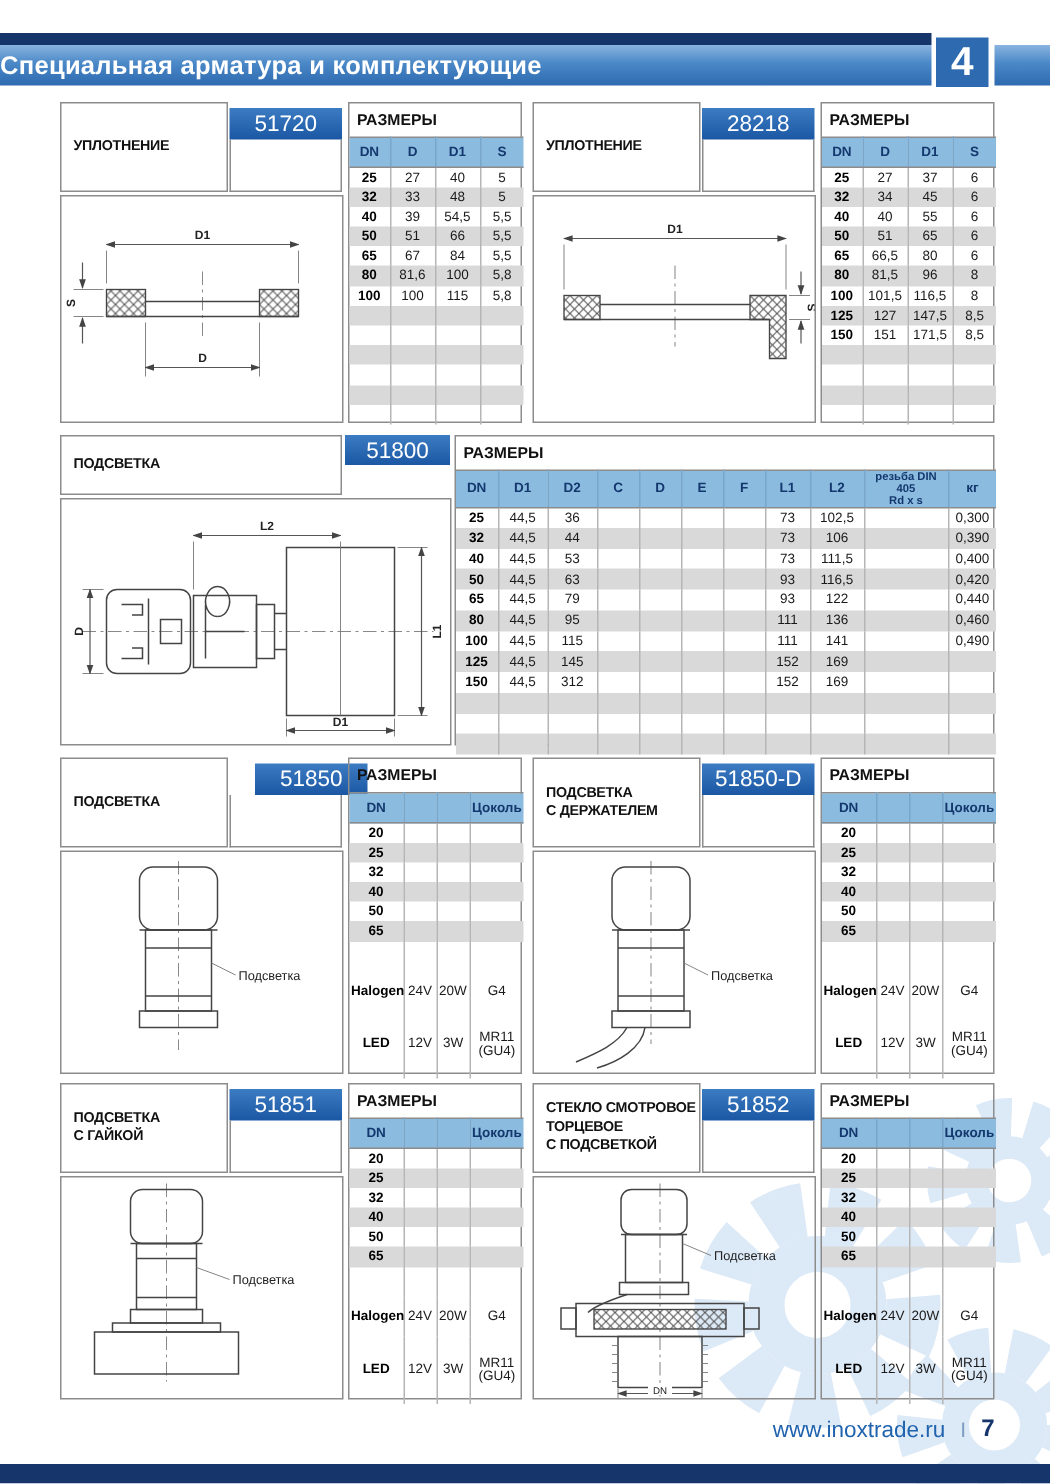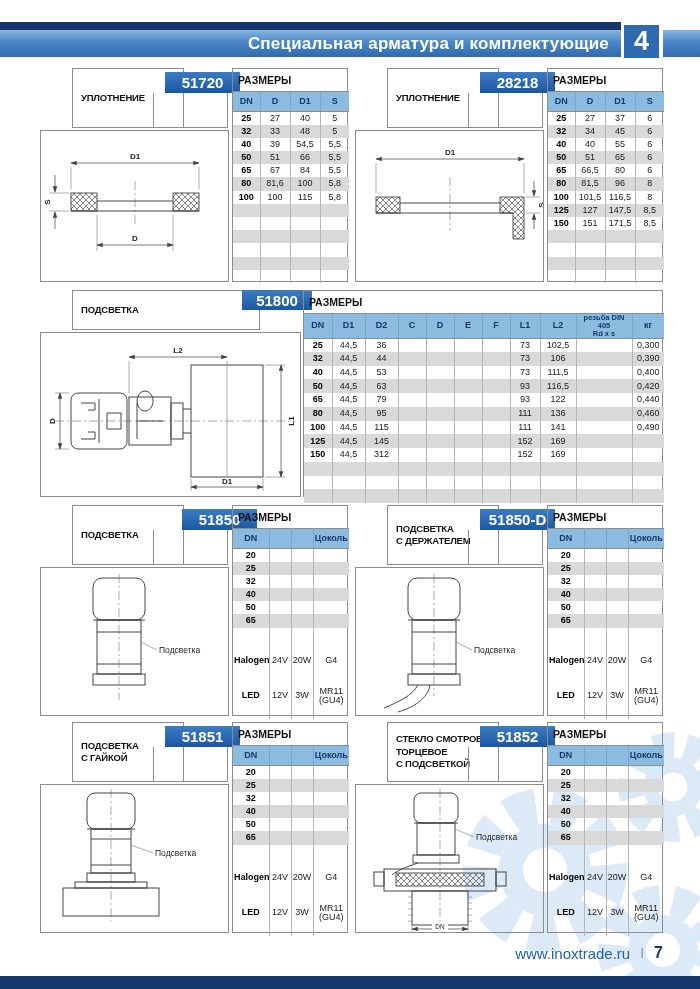--- a/index.html
+++ b/index.html
@@ -8,21 +8,21 @@
     position: relative;
     background: #ffffff;
     font-family: "Liberation Sans", sans-serif;
     overflow: hidden;
   }
   
   .hdr-navy { position:absolute; left:0; top:22px; width:621px; height:8px; background:#16356b; z-index:2; }
   .hdr-bar {
     position:absolute; left:0; top:30px; width:621px; height:27px; z-index:2;
     background: linear-gradient(180deg,#8ab4e0 0%, #4a88c7 45%, #2d6ab0 100%);
-    display:flex; align-items:center; justify-content:flex-end; padding-right:12px;
+    display:flex; align-items:center; padding-right:12px;
   }
   .hdr-bar span { color:#fff; font-size:17px; font-weight:bold; letter-spacing:0.2px; }
   .hdr-chapter {
     position:absolute; left:624px; top:25px; width:35px; height:33px; z-index:2;
     background:#2d6ab0; color:#fff; font-size:27px; font-weight:bold;
     display:flex; align-items:center; justify-content:center;
   }
   .hdr-right { position:absolute; left:663px; top:30px; width:37px; height:27px; z-index:2;
     background: linear-gradient(180deg,#8ab4e0 0%, #4a88c7 45%, #2d6ab0 100%); }
   
@@ -31,27 +31,27 @@
   footer .site { color:#2063ae; font-size:15px; }
   footer .sep { color:#7d9cc3; font-size:14px; }
   footer .pagenum { color:#16356b; font-size:16px; font-weight:bold; }
   .bottom-bar { position:absolute; left:0; top:976px; width:700px; height:13px; background:#16356b; z-index:2; }
   
   .watermark { position:absolute; z-index:0; }
   
   section.panel { position:absolute; z-index:1; }
   .label-box {
     position:absolute; border:1px solid #8c8c8c; background:transparent;
-    display:flex; align-items:center; padding-left:8px;margin-left:32px;
+    display:flex; align-items:center; padding-left:8px;
   }
   .label-box span { font-size:9.5px; font-weight:bold; color:#111; white-space:pre-line; line-height:1.3; letter-spacing:-0.2px; }
   .code-box {
     position:absolute; background:linear-gradient(180deg,#3c7cc2 0%, #1b57a4 100%);
-    color:#fff; font-size:15px; font-weight:bold;
-    display:flex; align-items:center; justify-content:center;margin-left:12px;
+    color:#fff; font-size:15px; font-weight:normal;
+    display:flex; align-items:center; justify-content:center;
   }
   .under-code { position:absolute; border:1px solid #8c8c8c; border-top:none; }
   .draw-box { position:absolute; border:1px solid #8c8c8c; }
   .table-wrap { position:absolute; border:1px solid #8c8c8c; top:0; }
   .sizes { height:22px; display:flex; align-items:center; padding-left:5px;
            font-size:10.5px; font-weight:bold; color:#111; }
   table.tbl { border-collapse:collapse; table-layout:fixed; width:100%; }
   .tbl th {
     background:#8bbbdf; color:#14386e; font-size:9px; font-weight:bold;
     height:20px; border-right:1px solid #79a6ca; border-top:1px solid #8c8c8c;

